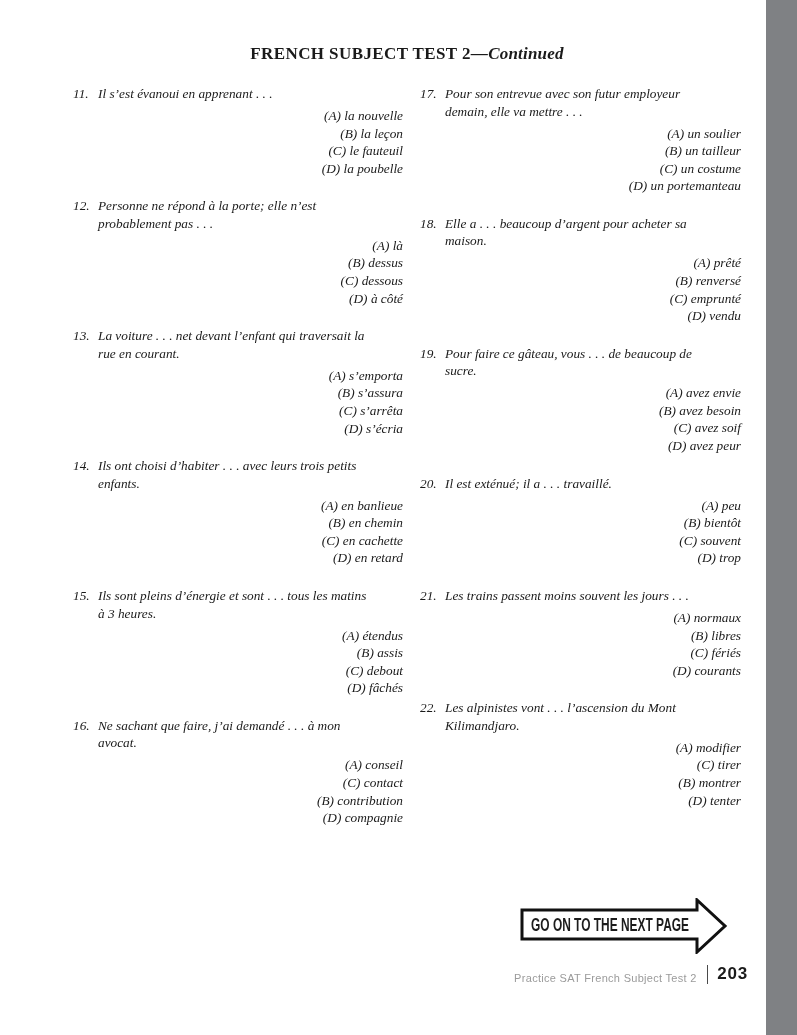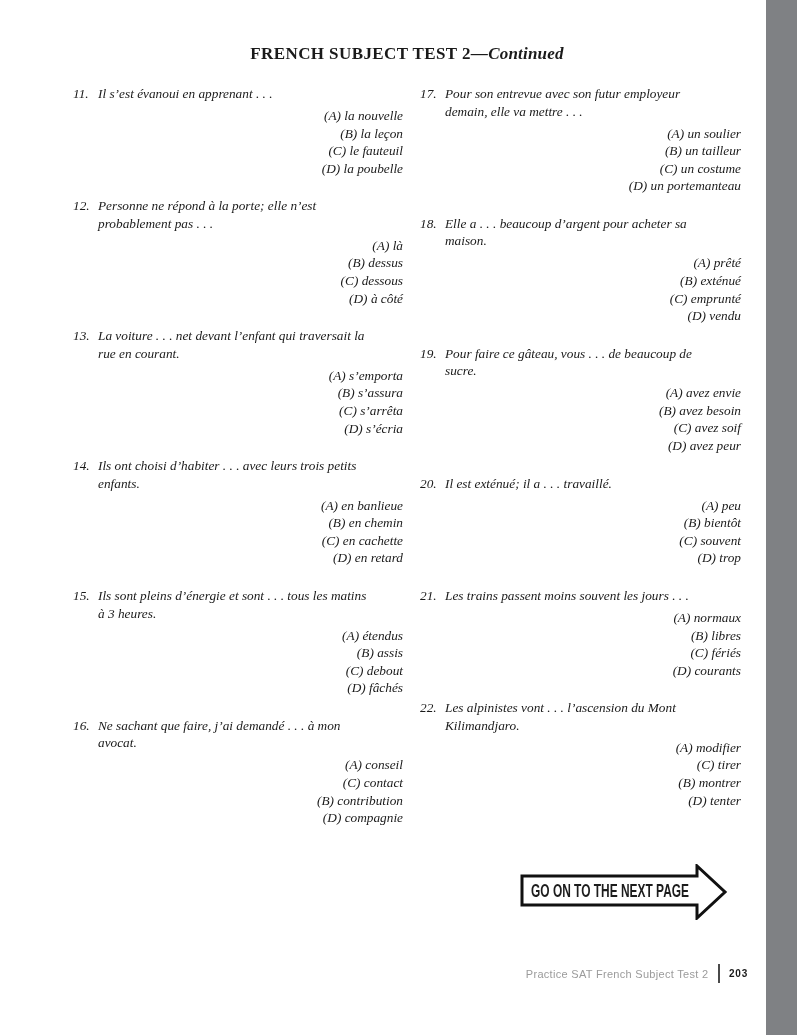--- a/index.html
+++ b/index.html
@@ -57,51 +57,51 @@
     line-height: 17.5px;
   }
   .opts { margin-top: 4.5px; text-align: right; }
   .opt {
     line-height: 17.6px;
     white-space: pre;
   }
 
   .go-on-banner {
     position: absolute;
-    left: 520px; top: 864px;
+    left: 520px; top: 898px;
     width: 208px; height: 56px;
   }
   .go-on-banner svg { display: block; }
   .go-on-banner text {
     font-family: "Liberation Sans", sans-serif;
     font-weight: bold;
     font-size: 17.5px;
     fill: #1c1c1c;
   }
 
   .page-footer {
     position: absolute;
     top: 964px; right: 49px;
     display: flex;
-    align-items: center;
+    align-items: flex-end;
     font-family: "Liberation Sans", sans-serif;
   }
   .footer-label {
     color: #9b9b9b;
     font-size: 11px;
     letter-spacing: 0.3px;
   }
   .footer-divider {
     width: 1.5px; height: 19px;
     background: #4a4a4a;
     margin: 0 9px 0 10px;
   }
   .footer-pagenum {
     font-weight: bold;
-    font-size: 10px;
+    font-size: 17px;
     color: #1a1a1a;
     letter-spacing: 0.8px;
   }
 </style>
 </head>
 <body>
 
 <div class="edge-tab"></div>
 
 <div class="page-content">
@@ -203,21 +203,21 @@
             </div>
           </div>
         </div>
         <div class="question">
           <div class="qnum">18.</div>
           <div class="qbody">
             <div class="qtext">Elle a . . . beaucoup d’argent pour acheter sa
 maison.</div>
             <div class="opts">
               <div class="opt">(A) prêté</div>
-              <div class="opt">(B) exténué</div>
+              <div class="opt">(B) renversé</div>
               <div class="opt">(C) emprunté</div>
               <div class="opt">(D) vendu</div>
             </div>
           </div>
         </div>
         <div class="question">
           <div class="qnum">19.</div>
           <div class="qbody">
             <div class="qtext">Pour faire ce gâteau, vous . . . de beaucoup de
 sucre.</div>

